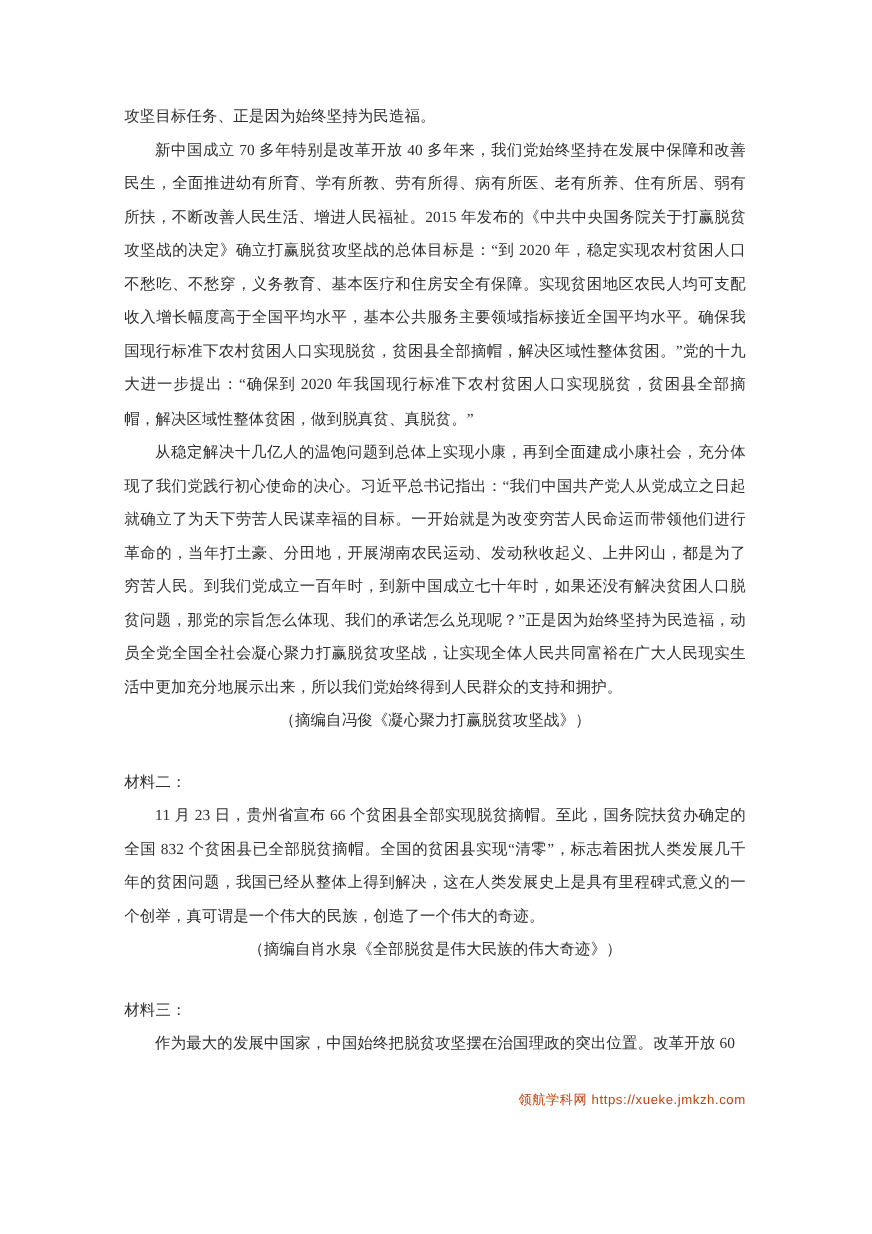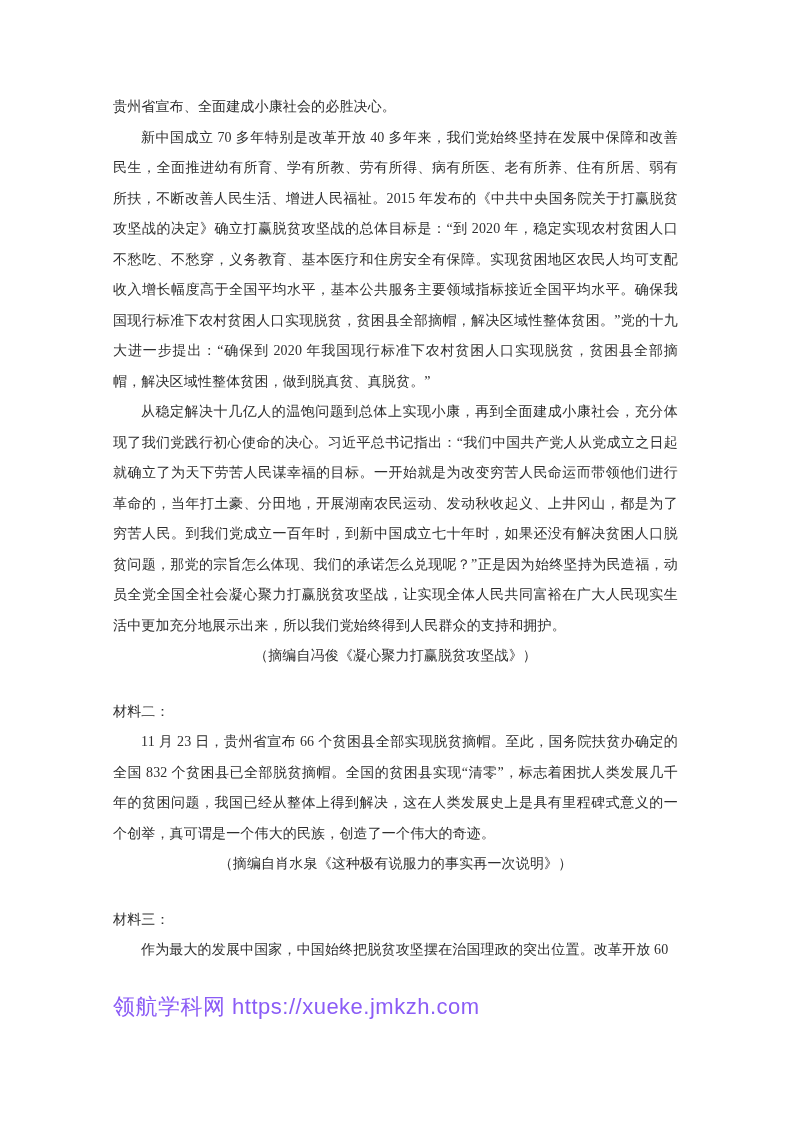--- a/index.html
+++ b/index.html
@@ -37,37 +37,37 @@
     text-indent: 0;
   }
   .text-column p.label {
     text-indent: 0;
     text-align: left;
     margin-top: 25px;
   }
   .watermark {
     margin-top: 26px;
     width: 565px;
-    text-align: left;
+    text-align: right;
     font-family: "Liberation Sans", "DejaVu Sans", sans-serif;
-    font-size: 22px;
+    font-size: 12px;
     letter-spacing: 0.5px;
-    color: #8b5cf6;
+    color: #c2410c;
     white-space: nowrap;
   }
 </style>
 </head>
 <body>
 
 <div class="page">
   <div class="text-column">
-    <p class="cont">贵州省宣布、全面建成小康社会的必胜决心。</p>
+    <p class="cont">攻坚目标任务、正是因为始终坚持为民造福。</p>
     <p class="para">新中国成立 70 多年特别是改革开放 40 多年来，我们党始终坚持在发展中保障和改善民生，全面推进幼有所育、学有所教、劳有所得、病有所医、老有所养、住有所居、弱有所扶，不断改善人民生活、增进人民福祉。2015 年发布的《中共中央国务院关于打赢脱贫攻坚战的决定》确立打赢脱贫攻坚战的总体目标是：“到 2020 年，稳定实现农村贫困人口不愁吃、不愁穿，义务教育、基本医疗和住房安全有保障。实现贫困地区农民人均可支配收入增长幅度高于全国平均水平，基本公共服务主要领域指标接近全国平均水平。确保我国现行标准下农村贫困人口实现脱贫，贫困县全部摘帽，解决区域性整体贫困。”党的十九大进一步提出：“确保到 2020 年我国现行标准下农村贫困人口实现脱贫，贫困县全部摘帽，解决区域性整体贫困，做到脱真贫、真脱贫。”</p>
     <p class="para">从稳定解决十几亿人的温饱问题到总体上实现小康，再到全面建成小康社会，充分体现了我们党践行初心使命的决心。习近平总书记指出：“我们中国共产党人从党成立之日起就确立了为天下劳苦人民谋幸福的目标。一开始就是为改变穷苦人民命运而带领他们进行革命的，当年打土豪、分田地，开展湖南农民运动、发动秋收起义、上井冈山，都是为了穷苦人民。到我们党成立一百年时，到新中国成立七十年时，如果还没有解决贫困人口脱贫问题，那党的宗旨怎么体现、我们的承诺怎么兑现呢？”正是因为始终坚持为民造福，动员全党全国全社会凝心聚力打赢脱贫攻坚战，让实现全体人民共同富裕在广大人民现实生活中更加充分地展示出来，所以我们党始终得到人民群众的支持和拥护。</p>
     <p class="attr">（摘编自冯俊《凝心聚力打赢脱贫攻坚战》）</p>
     <p class="label">材料二：</p>
     <p class="para">11 月 23 日，贵州省宣布 66 个贫困县全部实现脱贫摘帽。至此，国务院扶贫办确定的全国 832 个贫困县已全部脱贫摘帽。全国的贫困县实现“清零”，标志着困扰人类发展几千年的贫困问题，我国已经从整体上得到解决，这在人类发展史上是具有里程碑式意义的一个创举，真可谓是一个伟大的民族，创造了一个伟大的奇迹。</p>
-    <p class="attr">（摘编自肖水泉《这种极有说服力的事实再一次说明》）</p>
+    <p class="attr">（摘编自肖水泉《全部脱贫是伟大民族的伟大奇迹》）</p>
     <p class="label">材料三：</p>
     <p class="para">作为最大的发展中国家，中国始终把脱贫攻坚摆在治国理政的突出位置。改革开放 60</p>
   </div>
   <div class="watermark">领航学科网 https://xueke.jmkzh.com</div>
 </div>
 
 </body></html>

